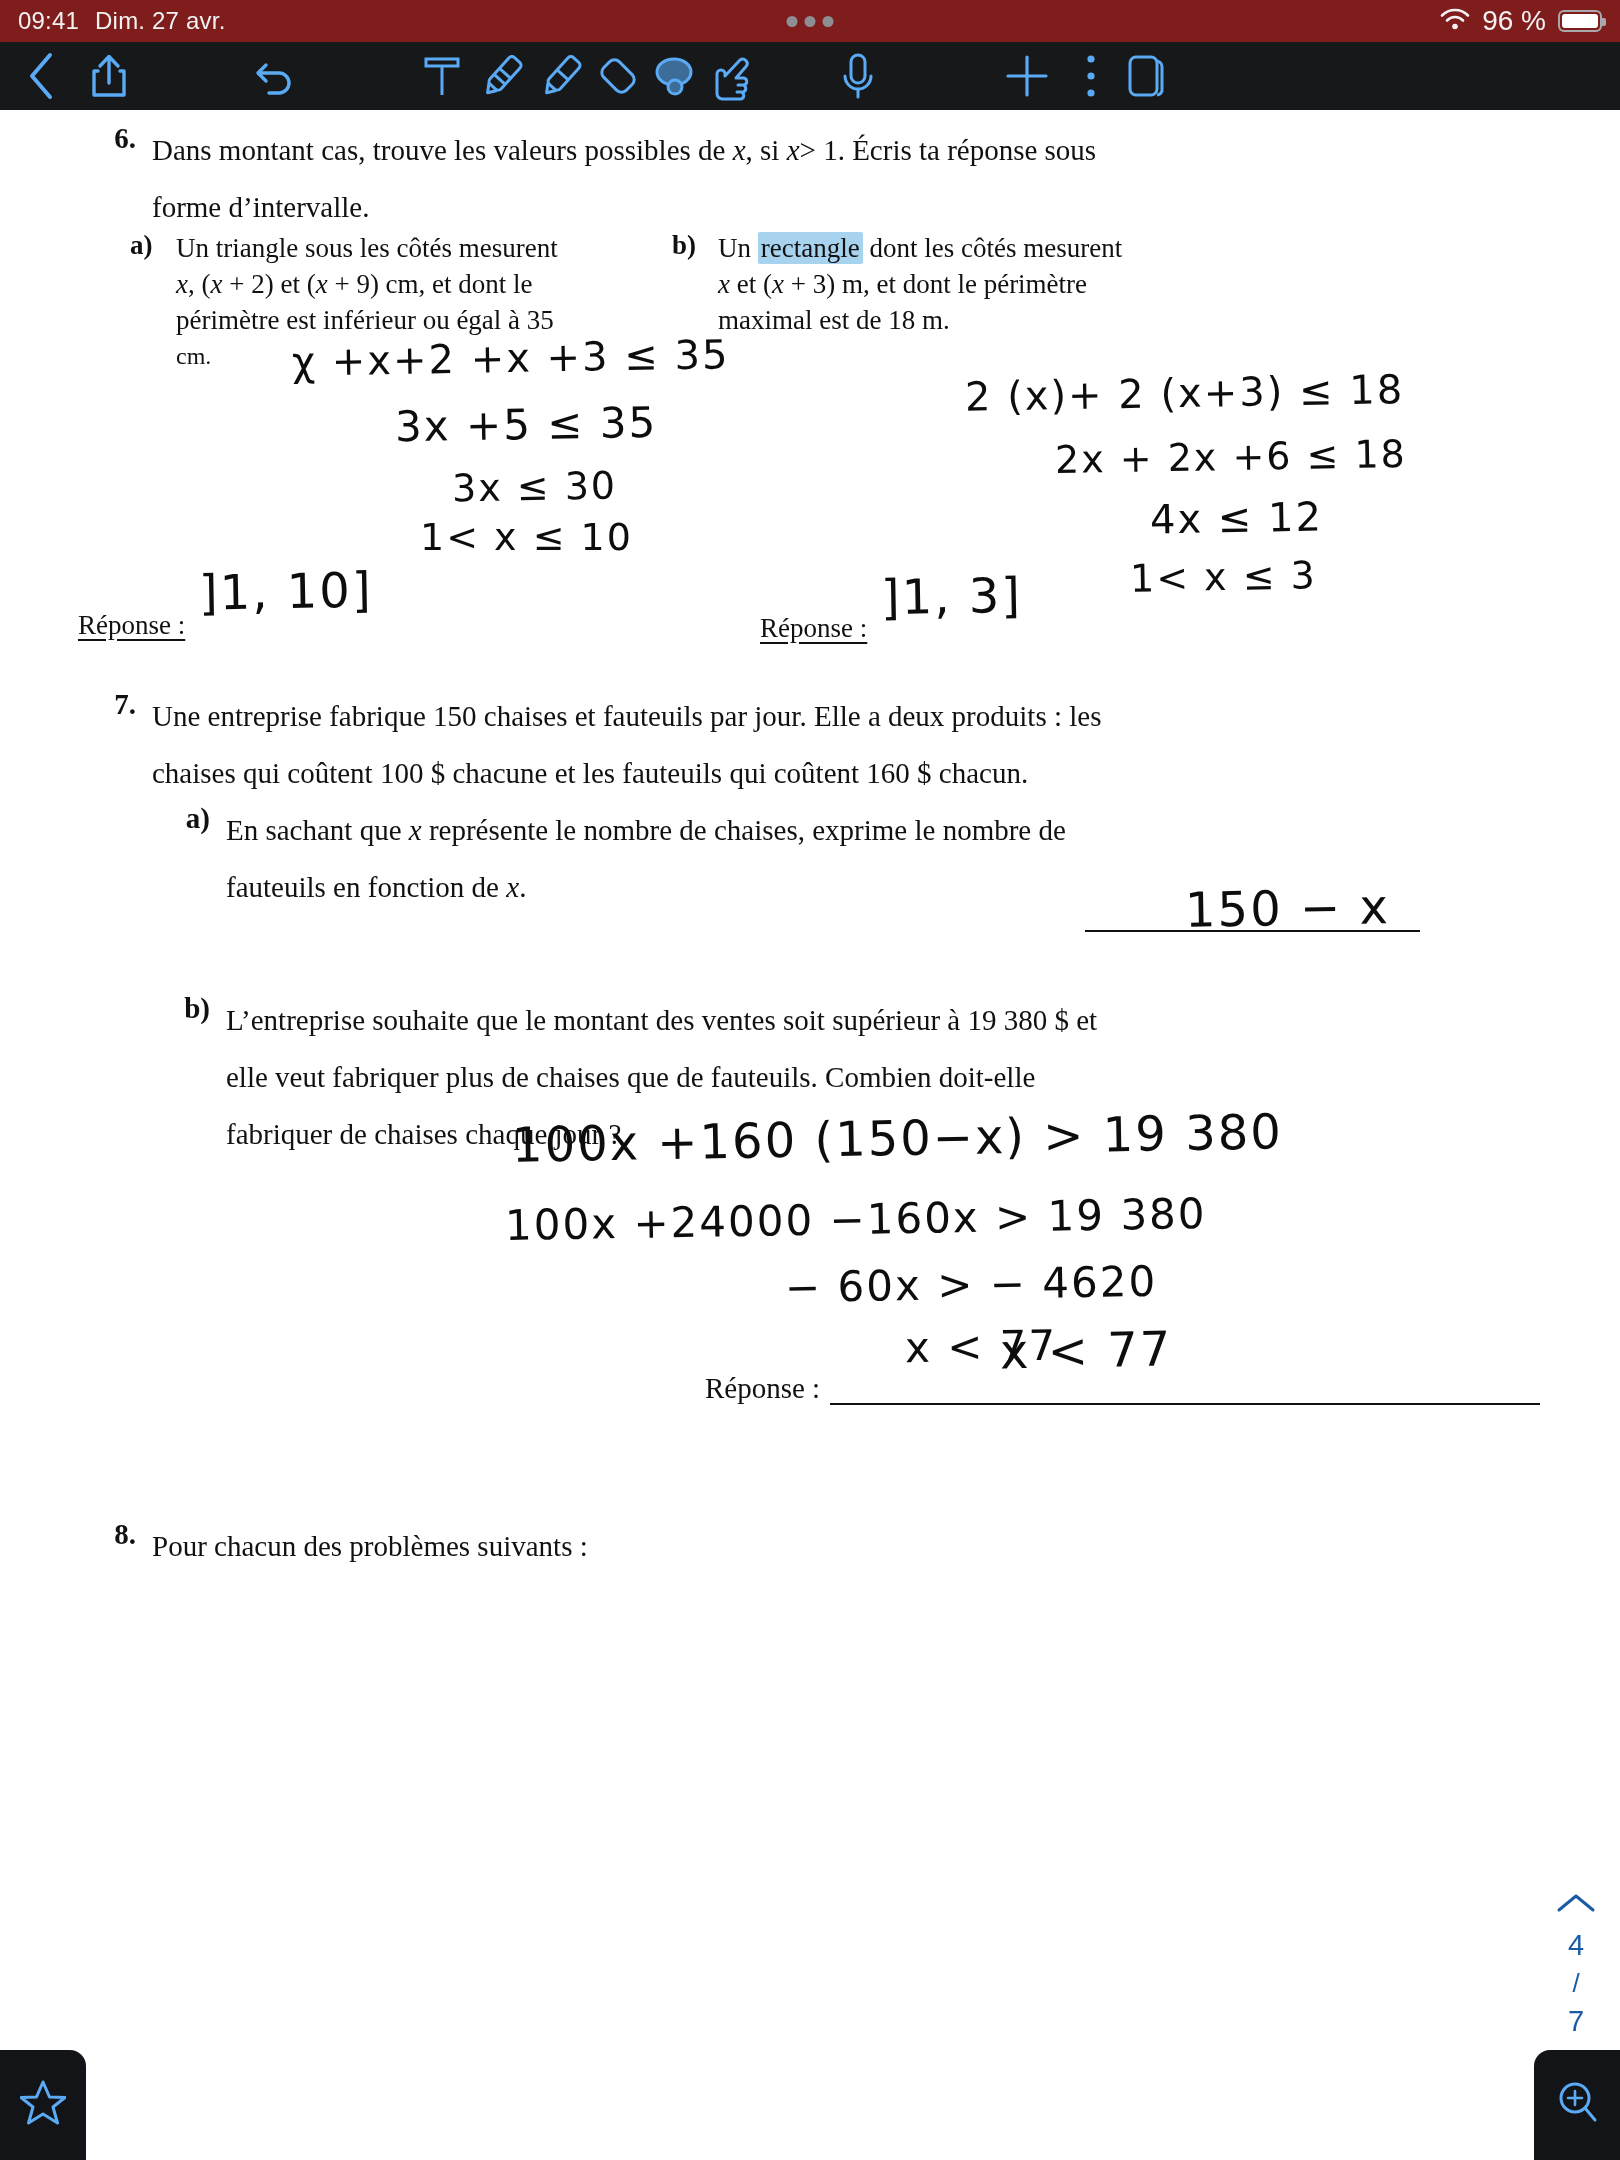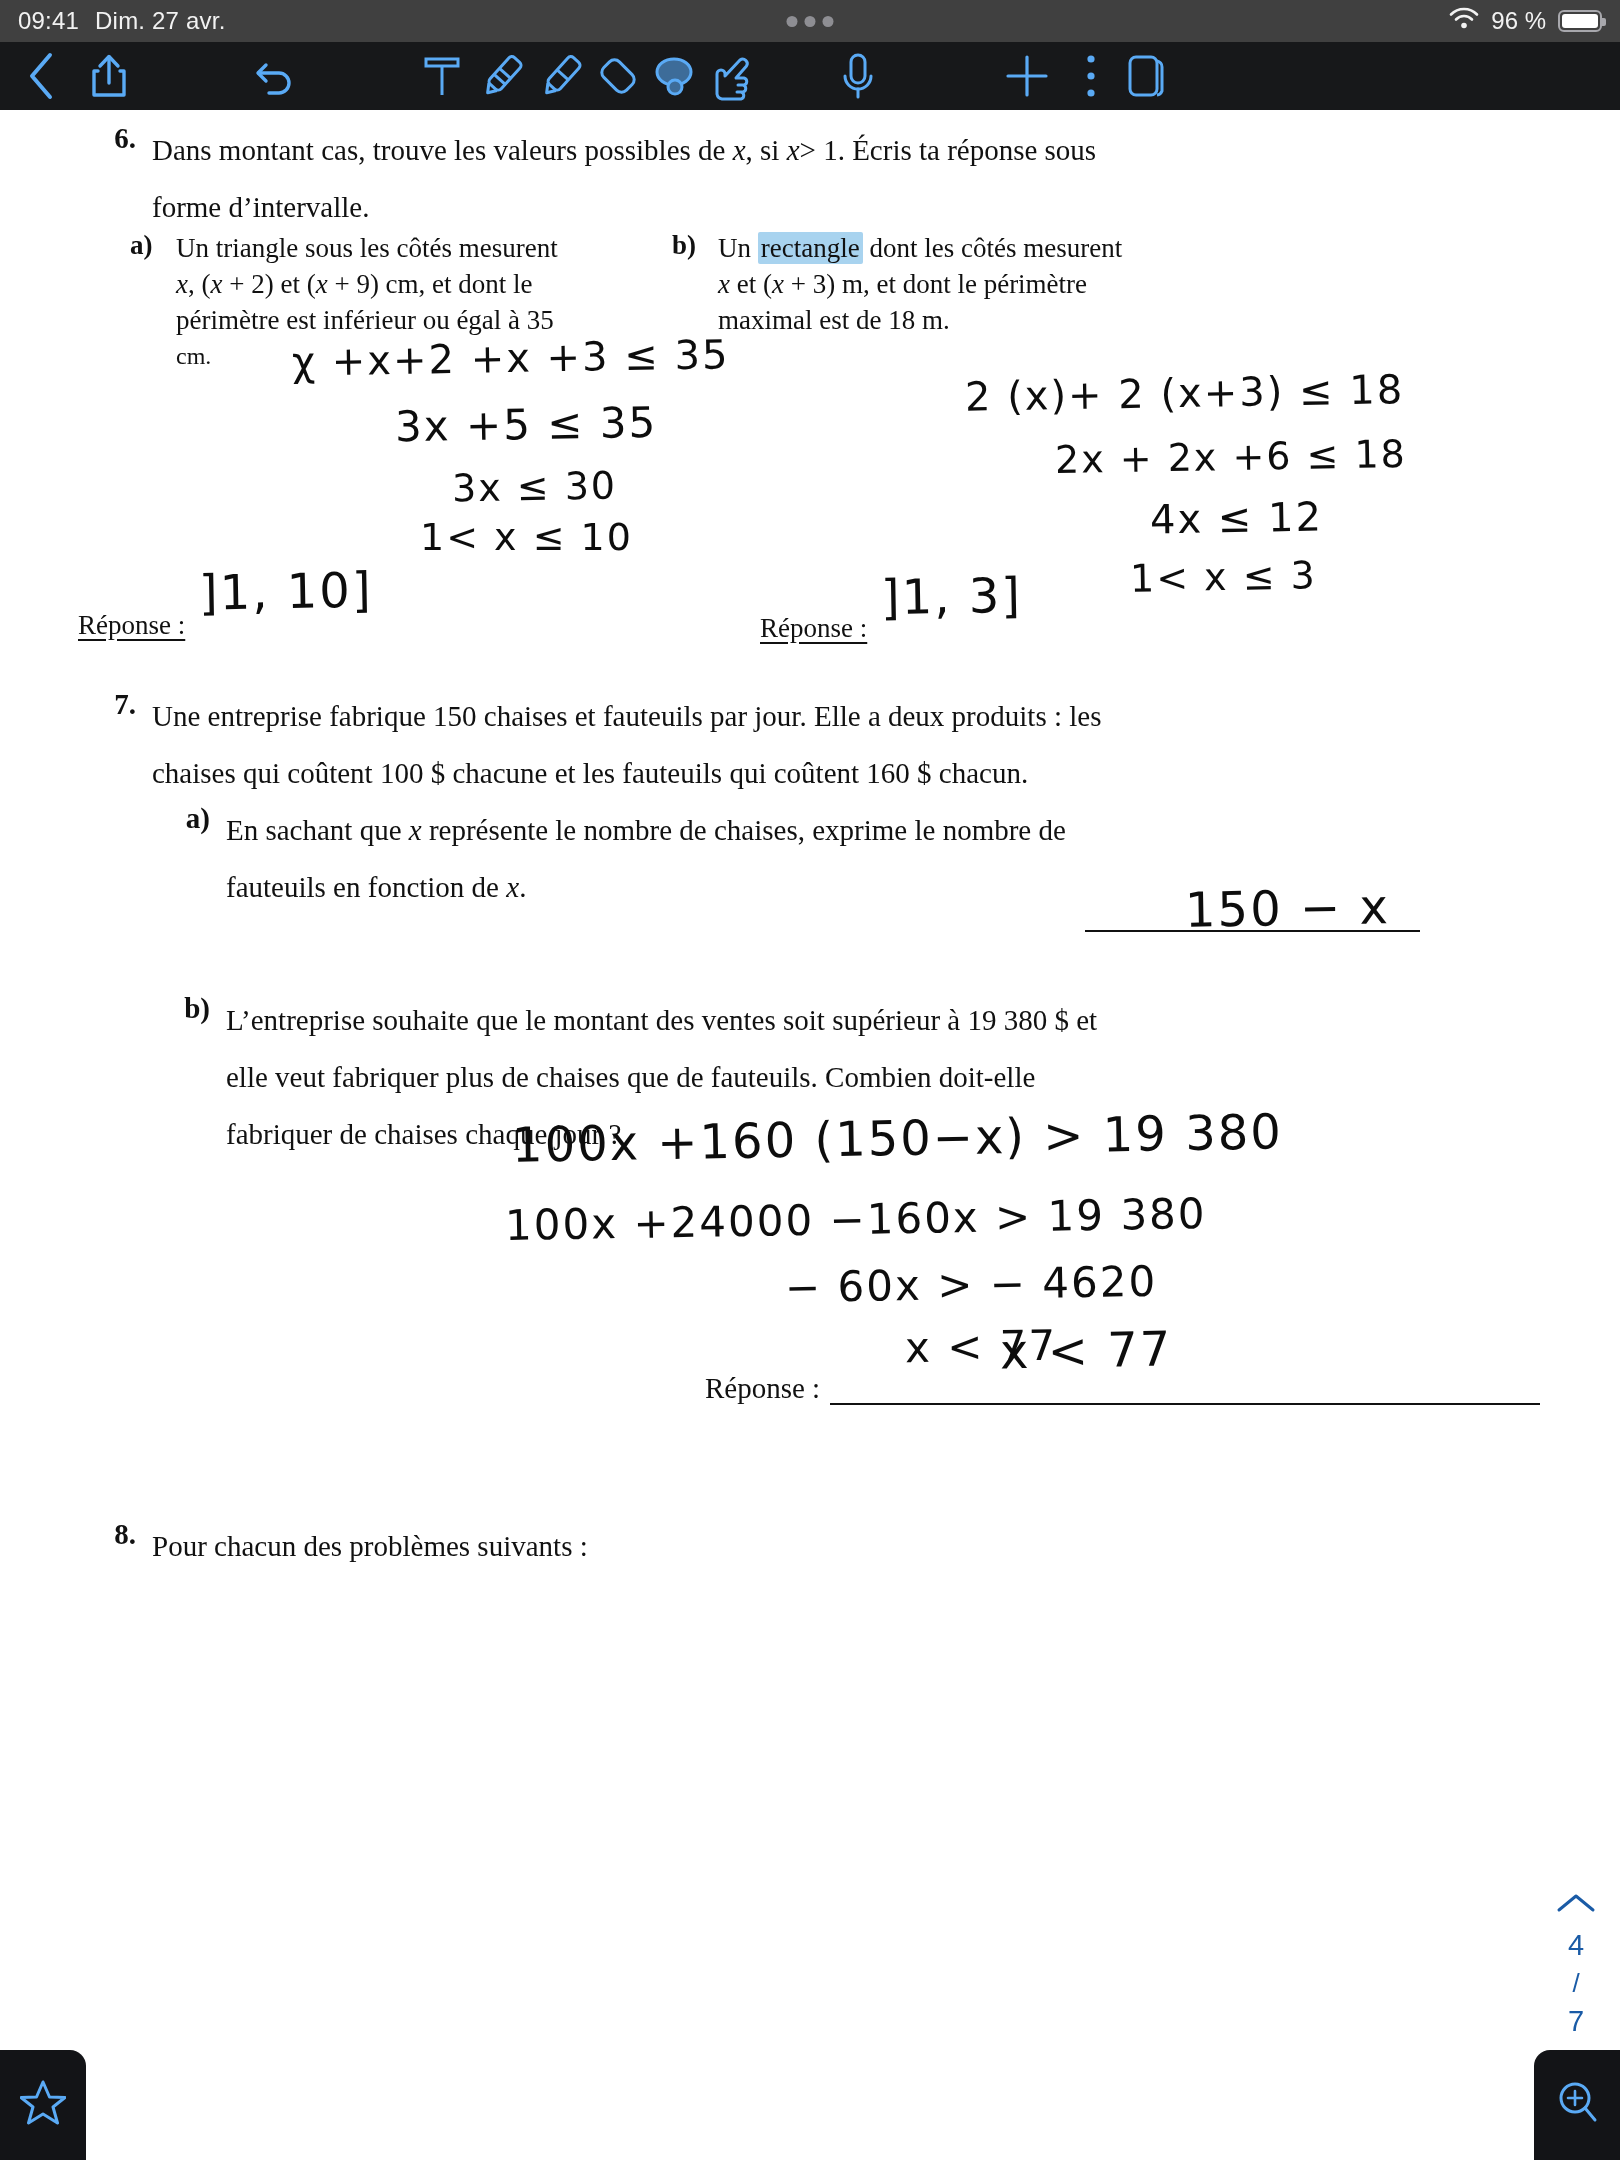--- a/index.html
+++ b/index.html
@@ -7,28 +7,28 @@
     width: 1620px; height: 2160px;
     background: #ffffff;
     font-family: "Liberation Serif", serif;
     overflow: hidden;
   }
   #app { position: relative; width: 1620px; height: 2160px; background: #fff; }
 
   
   .statusbar {
     position: absolute; top: 0; left: 0; width: 1620px; height: 42px;
-    background: #404040; color: #f2f2f2;
+    background: #7f1d1d; color: #f2f2f2;
     font-family: "Liberation Sans", sans-serif;
     display: flex; align-items: center;
   }
   .sb-left { display: flex; align-items: center; gap: 16px; padding-left: 18px; font-size: 24px; letter-spacing: .2px;}
   .sb-center { position:absolute; left:50%; transform:translateX(-50%); display:flex; gap:7px; align-items:center;}
   .sb-dot { width:11px; height:11px; border-radius:50%; background:#8e8e93; display:block;}
-  .sb-right { position:absolute; right: 18px; display:flex; align-items:center; gap:12px; font-size: 24px;}
+  .sb-right { position:absolute; right: 18px; display:flex; align-items:center; gap:12px; font-size: 28px;}
   .batt {
     width: 44px; height: 22px; border: 2px solid #a8a8ad; border-radius: 6px;
     position: relative; display:inline-block;
   }
   .batt::after{ content:""; position:absolute; right:-6px; top:6px; width:4px;height:8px;
     background:#a8a8ad; border-radius:0 2px 2px 0;}
   .batt > i { position:absolute; inset:2px; background:#fff; border-radius:3px; display:block;}
 
   
   .toolbar {

